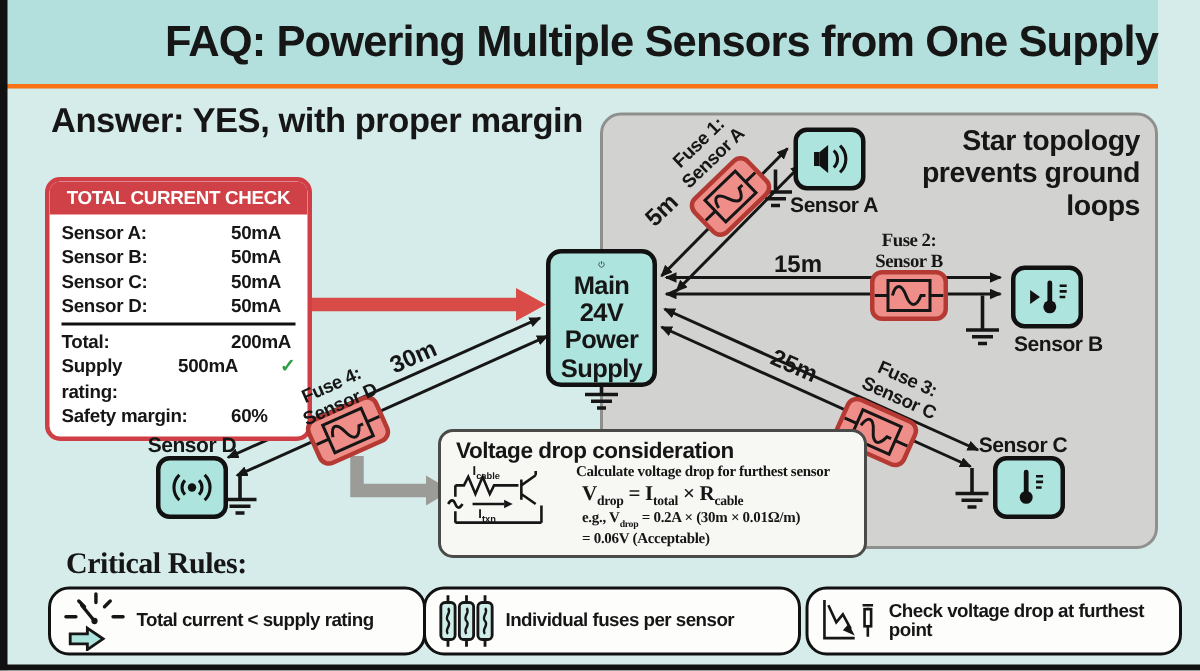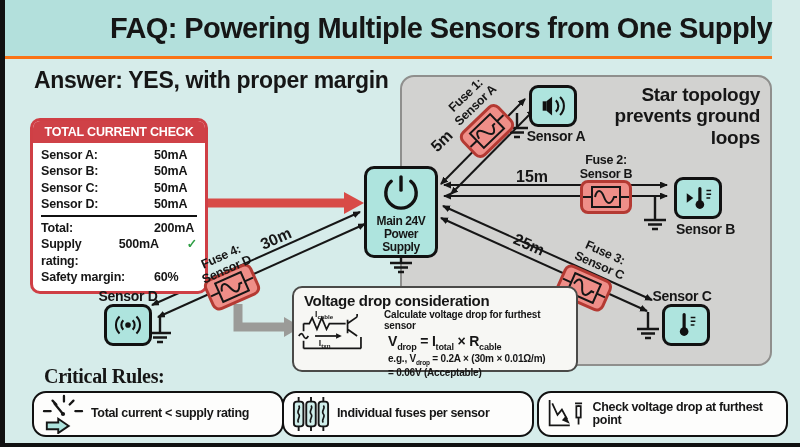--- a/index.html
+++ b/index.html
@@ -31,37 +31,37 @@
   .ccheck .hdr{background:#cf4147;color:#fff;font-size:12.5px;font-weight:bold;text-align:center;
     padding:4px 2px;letter-spacing:-0.2px;}
   .ccheck .rows{padding:4px 8px 6px 8px;}
   .crow{display:flex;font-size:12.5px;font-weight:bold;line-height:1.3;letter-spacing:-0.2px;gap:25px;}
   .crow .lb{width:88px;}
   .cdiv{border-top:2px solid #111;margin:3px 0 3px 0;}
   .ckmark{color:#2e9e44;font-weight:bold;margin-left:3px;}
   
   .supply{left:364px;top:166px;width:68px;height:81px;background:#aee4de;border:3px solid #111;
     border-radius:10px;z-index:4;display:flex;flex-direction:column;align-items:center;justify-content:flex-start;padding-top:5px;}
-  .supply .lbl{font-size:12px;font-weight:bold;line-height:1.08;text-align:center;letter-spacing:-0.4px;margin-top:3px;}
+  .supply .lbl{font-size:17px;font-weight:bold;line-height:1.08;text-align:center;letter-spacing:-0.4px;margin-top:3px;}
   
   .sensor-box{width:42px;height:36px;background:#aee4de;border:3px solid #111;border-radius:9px;
     z-index:3;display:flex;align-items:center;justify-content:center;}
   .sensor-label{font-size:14px;font-weight:bold;z-index:3;letter-spacing:-0.3px;}
   
   .fuse-box{width:46px;height:28px;background:#ef8e88;border:3px solid #b43a33;border-radius:8px;
     z-index:3;display:flex;align-items:center;justify-content:center;}
   .fuselab{width:70px;text-align:center;font-size:12.5px;font-weight:bold;line-height:1.08;
     z-index:3;letter-spacing:-0.3px;}
   .lenlab{width:40px;text-align:center;font-size:16px;font-weight:bold;z-index:3;}
   
   .vbox{left:292px;top:286px;width:282px;height:82px;background:#f7f7f4;border:2px solid #4a4a48;
     border-radius:10px;z-index:3;padding:0;}
   .vbox .vtitle{font-size:15px;font-weight:bold;padding:4px 0 0 10px;letter-spacing:-0.3px;}
   .vbox .vflex{display:flex;flex-direction:row;}
-  .vbox .vcol{width:182px;padding-left:2px;}
+  .vbox .vcol{width:182px;padding-left:2px;font-family:Liberation Serif, serif;}
   .vbox .vsub{font-size:10px;font-weight:bold;letter-spacing:-0.2px;}
   .vbox .vformula{font-size:14px;font-weight:bold;margin:2px 0 1px 4px;letter-spacing:-0.2px;}
   .vbox .veg{font-size:10px;font-weight:bold;margin-left:4px;letter-spacing:-0.2px;line-height:1.25;}
   sub{font-size:0.65em;}
   
   .rules-heading{left:44px;top:365px;font-size:20px;font-weight:bold;z-index:3;letter-spacing:-0.3px;font-family:Liberation Serif, serif;}
   .rule-box{top:391px;height:42px;background:#fdfdfc;border:2.5px solid #111;border-radius:14px;
     z-index:3;display:flex;align-items:center;gap:7px;padding:0 8px;}
   .rule-text{font-size:12.5px;font-weight:bold;letter-spacing:-0.35px;line-height:1.08;}
 </style>
@@ -216,21 +216,21 @@
 
   <div class="abs fuse-box" style="left:580px;top:180px;">
     <svg width="46" height="28" viewBox="0 0 46 28">
       <g stroke="#161616" stroke-width="2" fill="none">
         <path d="M0,14 H9 M37,14 H46"></path>
         <rect x="9" y="4" width="28" height="20"></rect>
         <path d="M12,14 C14,6 18,6 21,14 C24,22 28,22 31,14 H34"></path>
       </g>
     </svg>
   </div>
-  <div class="abs fuselab" style="left:571px;top:154px;">
+  <div class="abs fuselab" style="left:571px;top:154px;font-family:Liberation Serif, serif;">
     <div>Fuse 2:</div>
     <div>Sensor B</div>
   </div>
   <div class="abs lenlab" style="left:512px;top:168px;">15m</div>
 
   <div class="abs fuse-box" style="left:558px;top:271px;transform:rotate(24deg);">
     <svg width="46" height="28" viewBox="0 0 46 28">
       <g stroke="#161616" stroke-width="2" fill="none">
         <path d="M0,14 H9 M37,14 H46"></path>
         <rect x="9" y="4" width="28" height="20"></rect>

